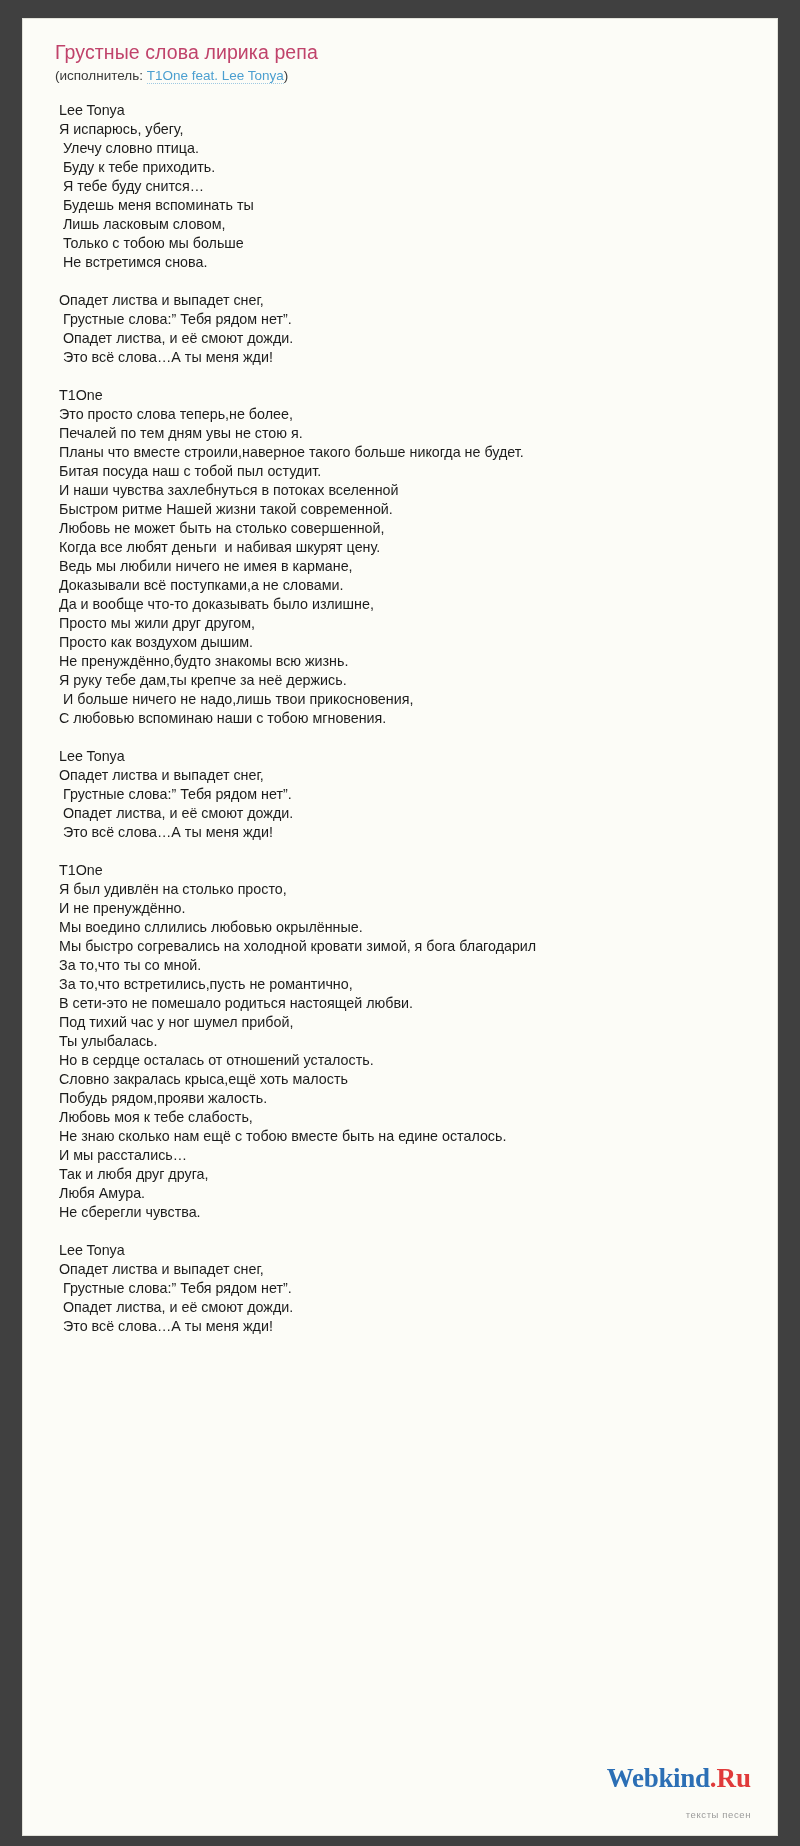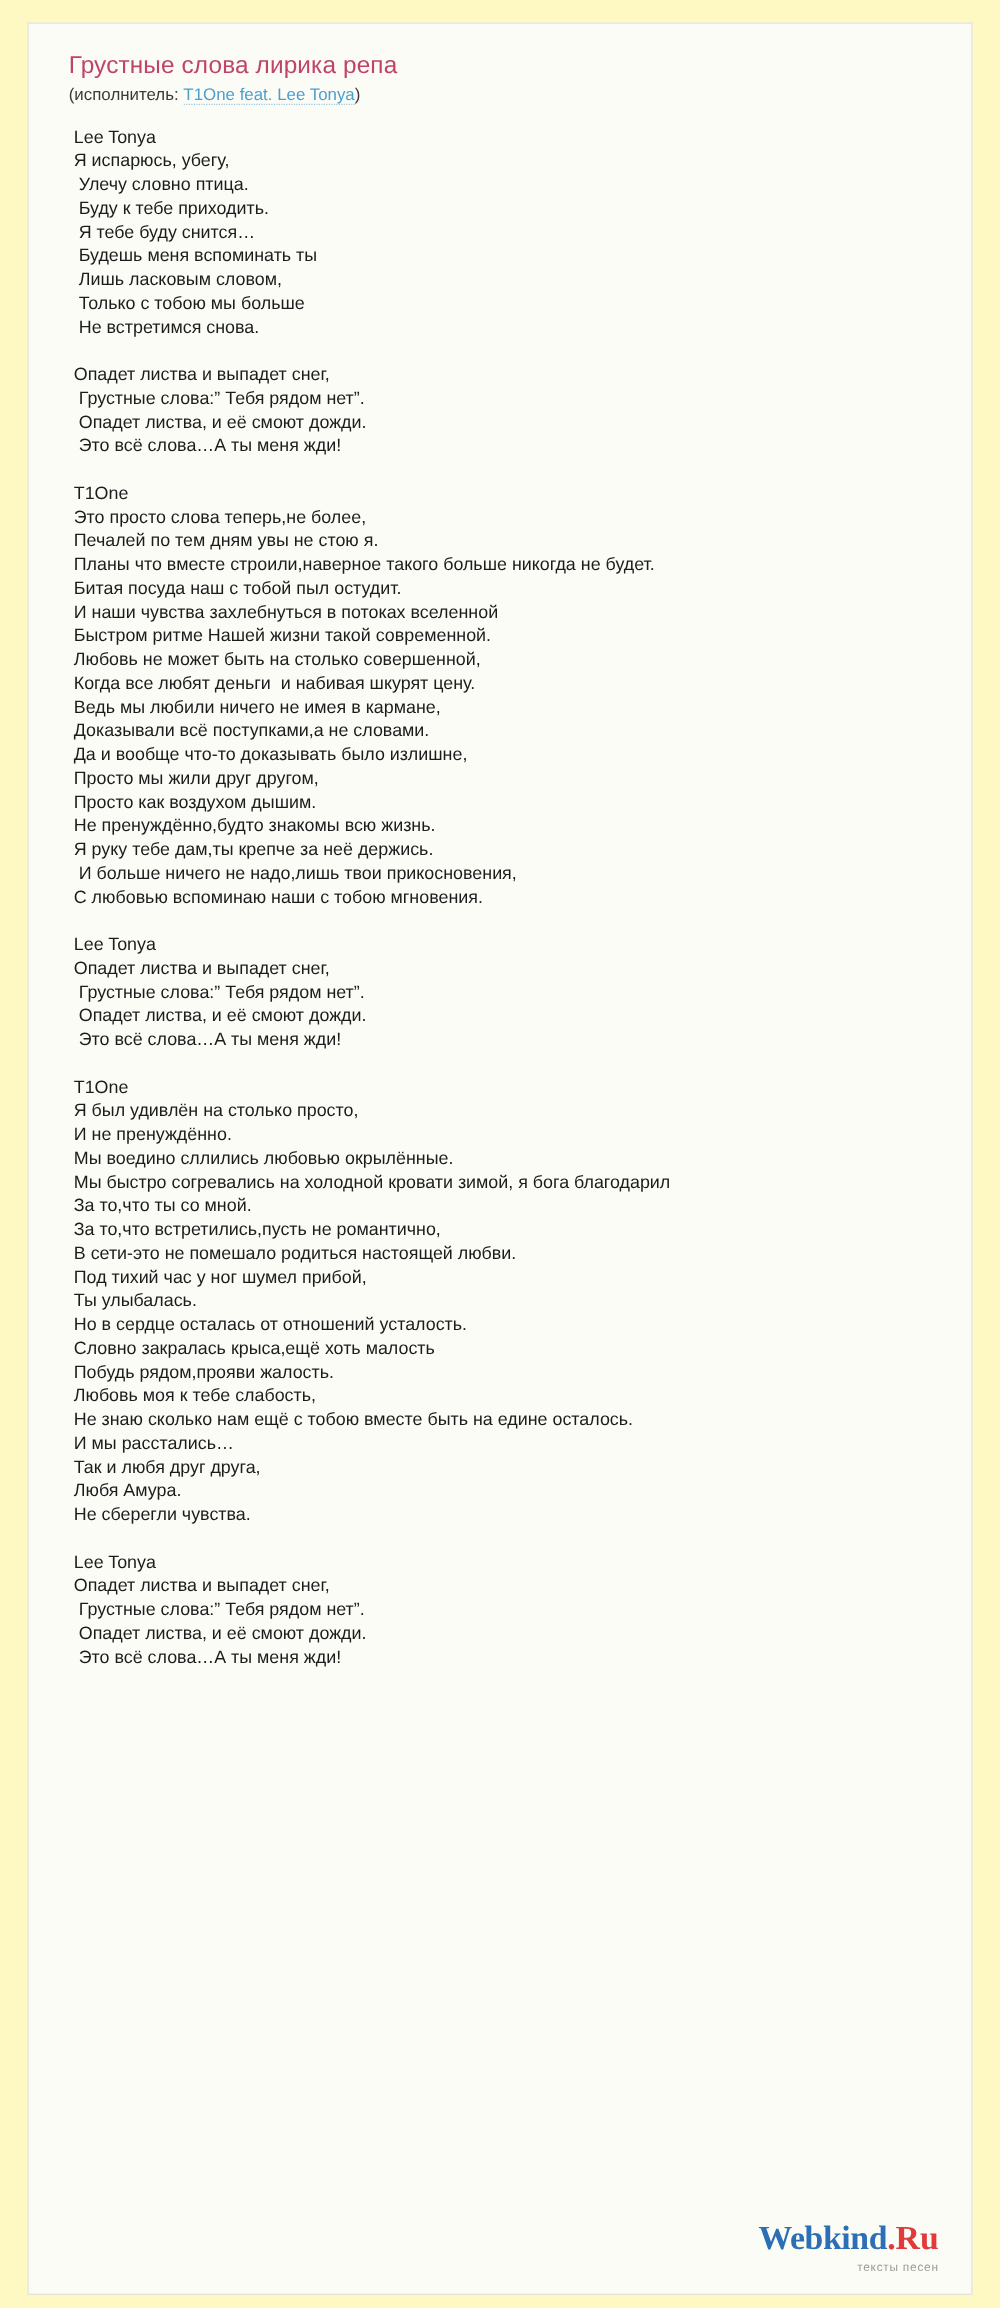--- a/index.html
+++ b/index.html
@@ -10,21 +10,21 @@
     width: 800px;
     height: 1846px;
     background: #efefe8;
     font-family: "Liberation Sans", sans-serif;
   }
   .page {
     box-sizing: border-box;
     width: 800px;
     height: 1846px;
     padding: 18px 22px 10px 22px;
-    background: #fef9c3;
+    background: #404040;
   }
   .sheet {
     box-sizing: border-box;
     width: 756px;
     min-height: 1818px;
     background: #fcfcf7;
     border: 1px solid #e2e2da;
     padding: 22px 28px 18px 32px;
     position: relative;
   }
@@ -67,21 +67,21 @@
     color: #2c6fb5;
     letter-spacing: -0.3px;
   }
   .logo-suffix {
     font-family: "Liberation Serif", serif;
     font-size: 27px;
     font-weight: bold;
     color: #e03a3a;
   }
   .logo-sub {
-    margin-top: 6px;
+    margin-top: 18px;
     font-size: 9.5px;
     color: #9a9a9a;
     letter-spacing: 0.6px;
   }
 </style>
 </head>
 <body>
 
 <div class="page">
   <div class="sheet">

